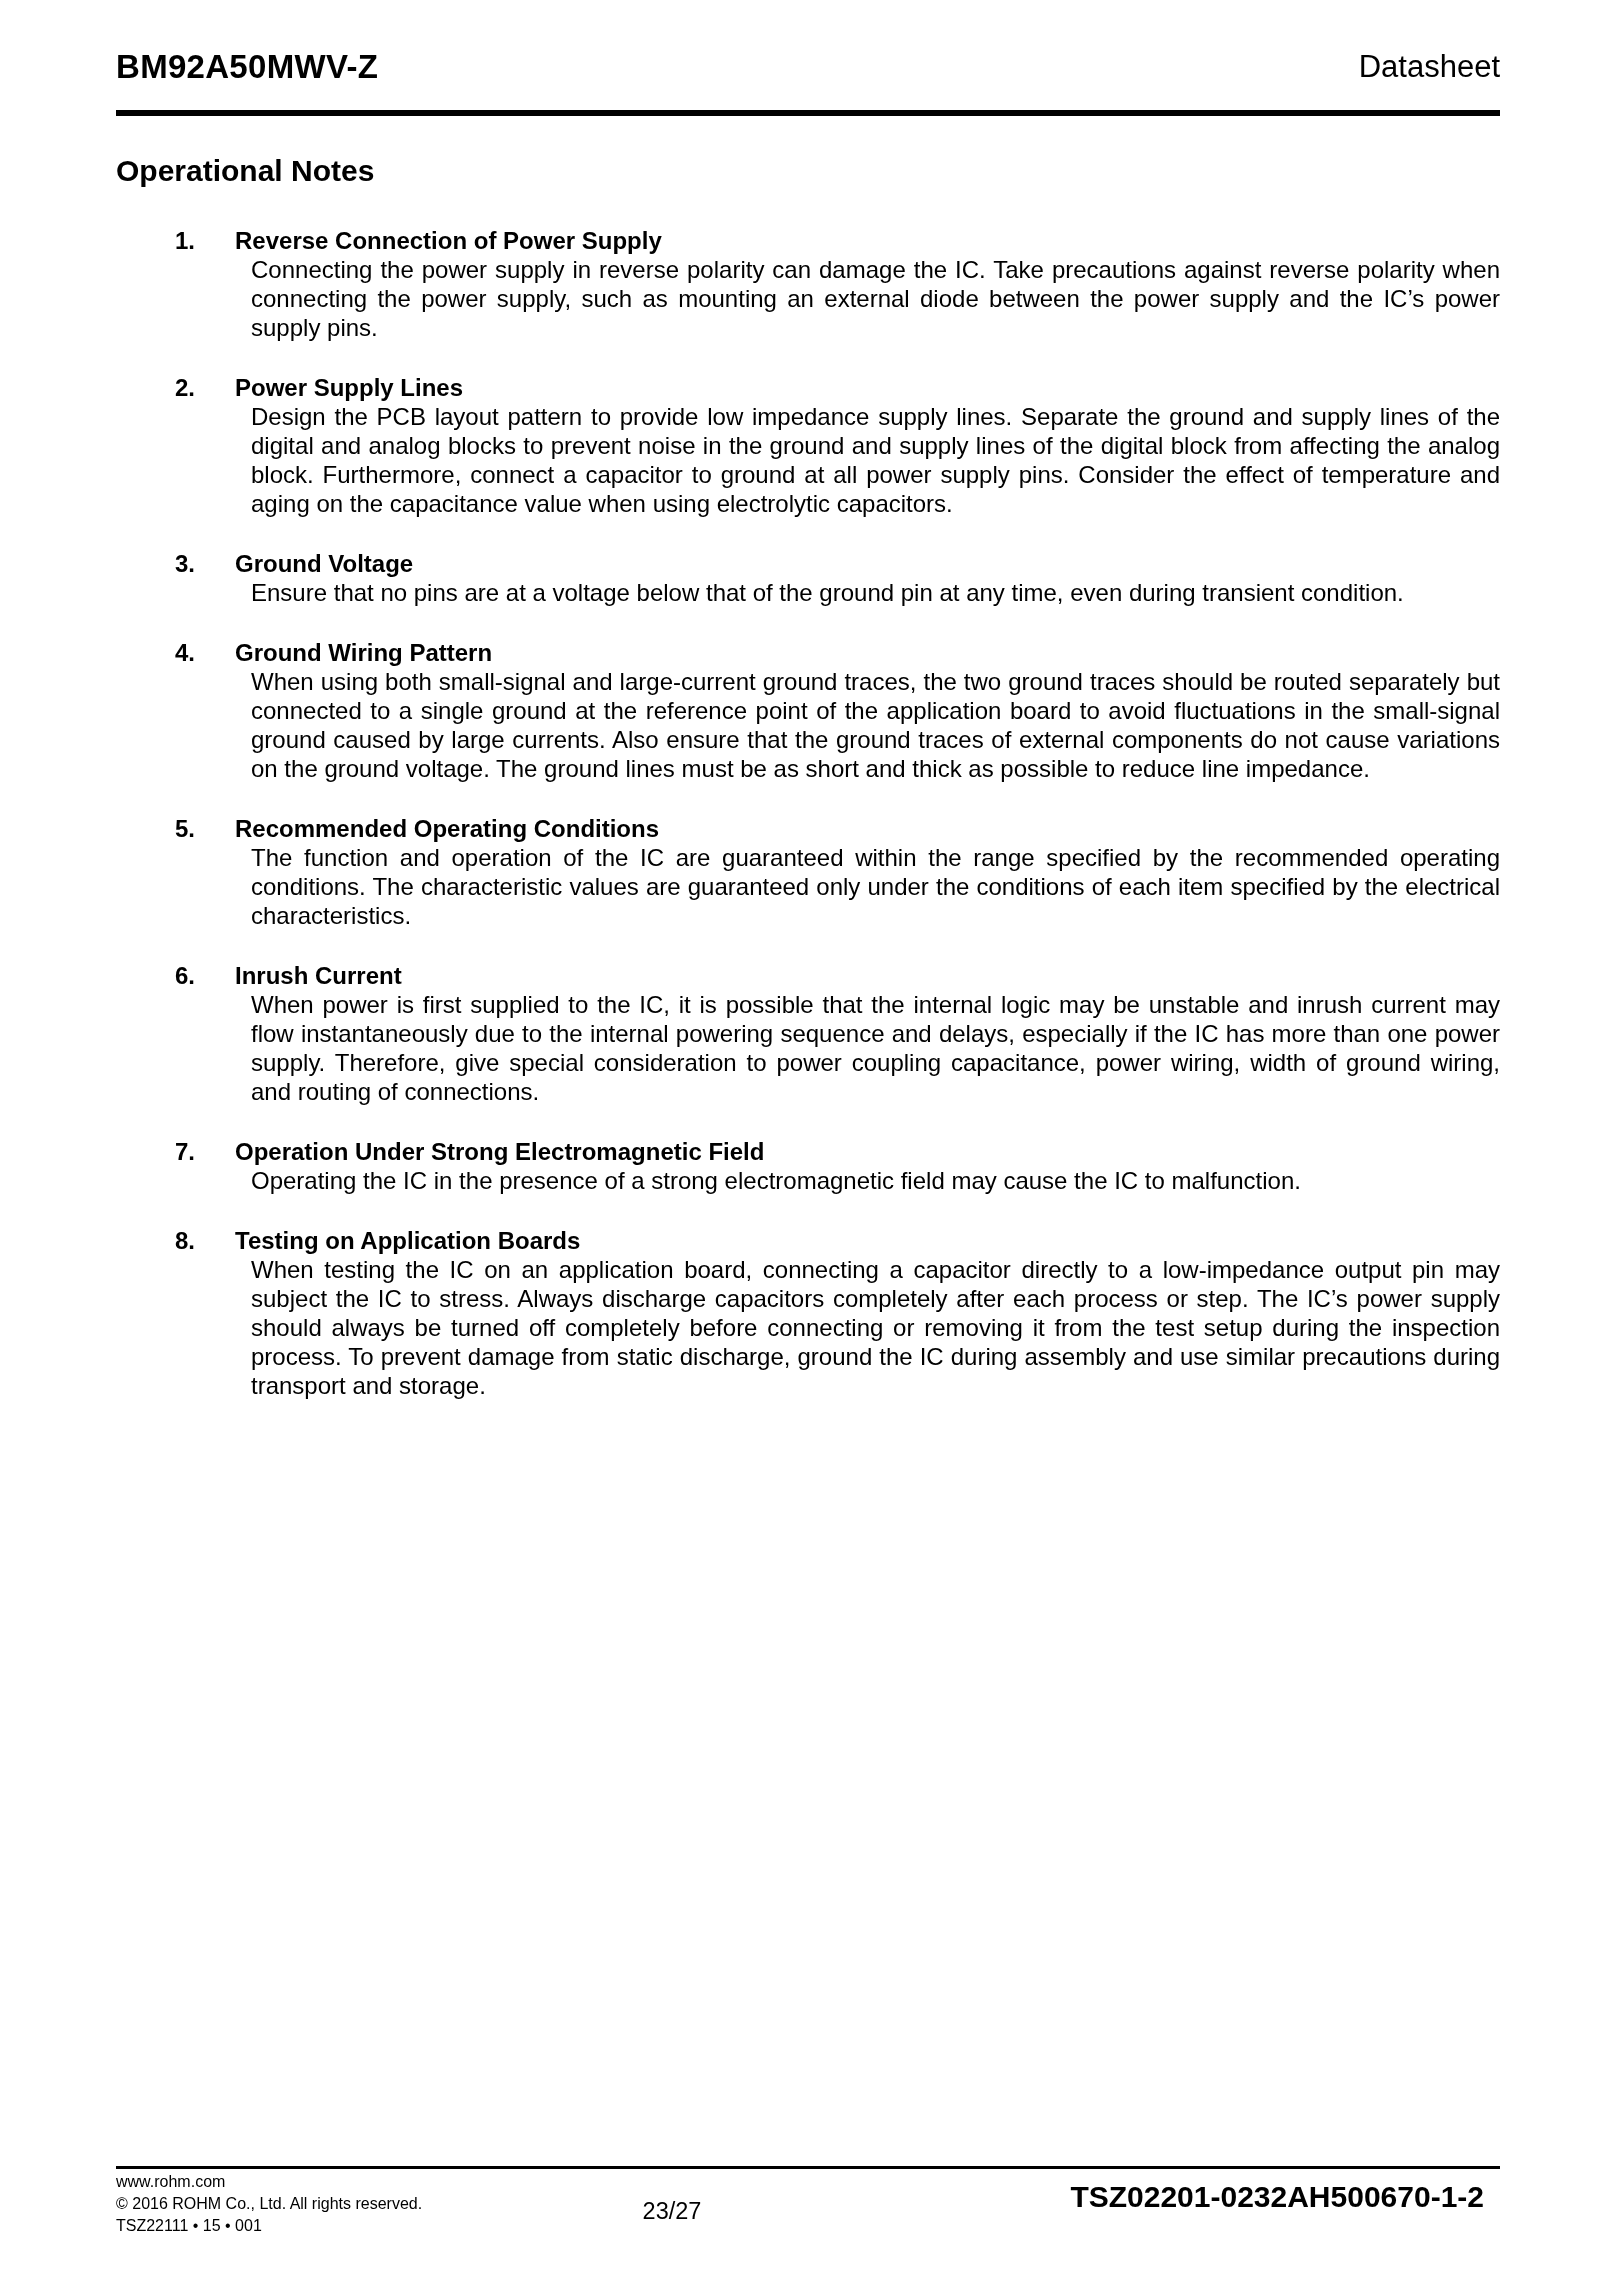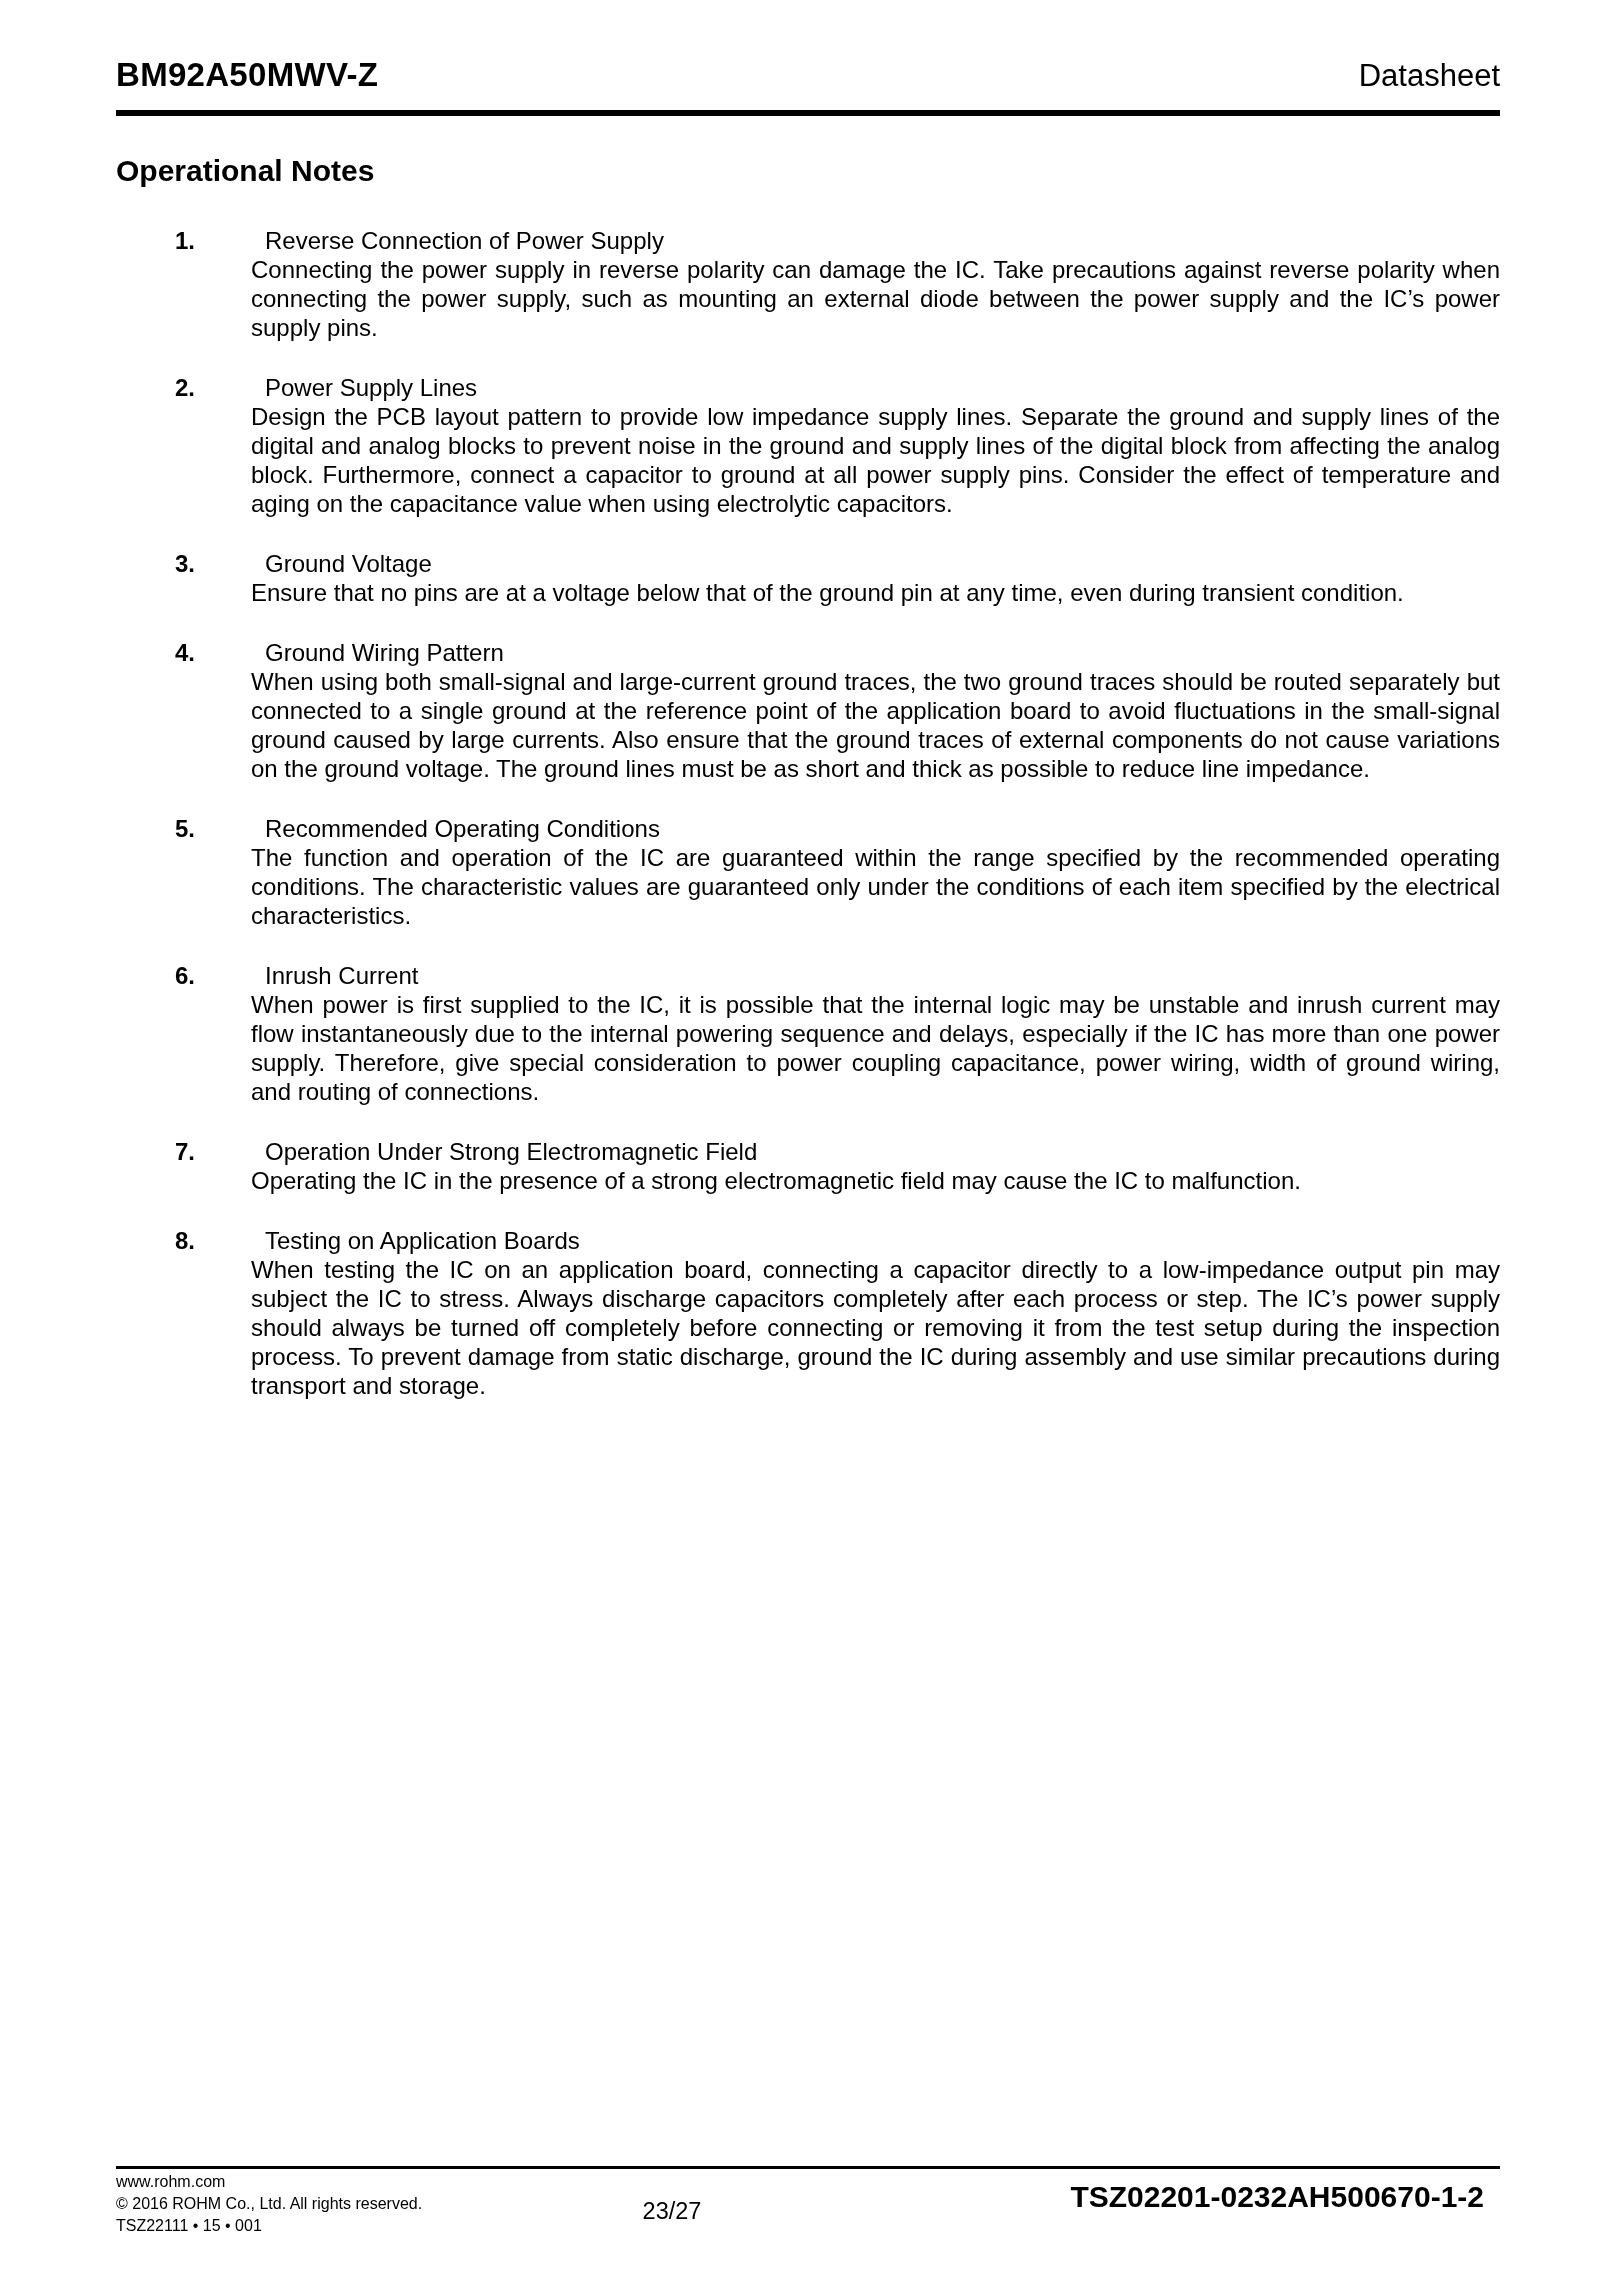--- a/index.html
+++ b/index.html
@@ -10,25 +10,25 @@
     background: #ffffff;
     font-family: "Liberation Sans", sans-serif;
     color: #000000;
     overflow: hidden;
   }
 
   
   .header-row {
     position: absolute;
     left: 116px;
-    top: 56px;
+    top: 48px;
     width: 1384px;
     display: flex;
     justify-content: space-between;
-    align-items: flex-end;
+    align-items: center;
   }
   .product-name {
     font-size: 33px;
     font-weight: bold;
     letter-spacing: 0.3px;
   }
   .doc-type {
     font-size: 31px;
     font-weight: normal;
   }
@@ -65,21 +65,21 @@
     line-height: 29px;
   }
   .section-num {
     box-sizing: border-box;
     width: 119px;
     padding-left: 59px;
     flex: 0 0 119px;
     font-weight: bold;
   }
   .section-content { flex: 1; }
-  .section-heading { font-weight: normal; margin-left: 30px; }
+  .section-heading { font-weight: bold; }
   .section-body {
     text-align: justify;
     text-align-last: left;
     margin-left: 16px;
   }
 
   
   .footer-rule {
     position: absolute;
     left: 116px;

